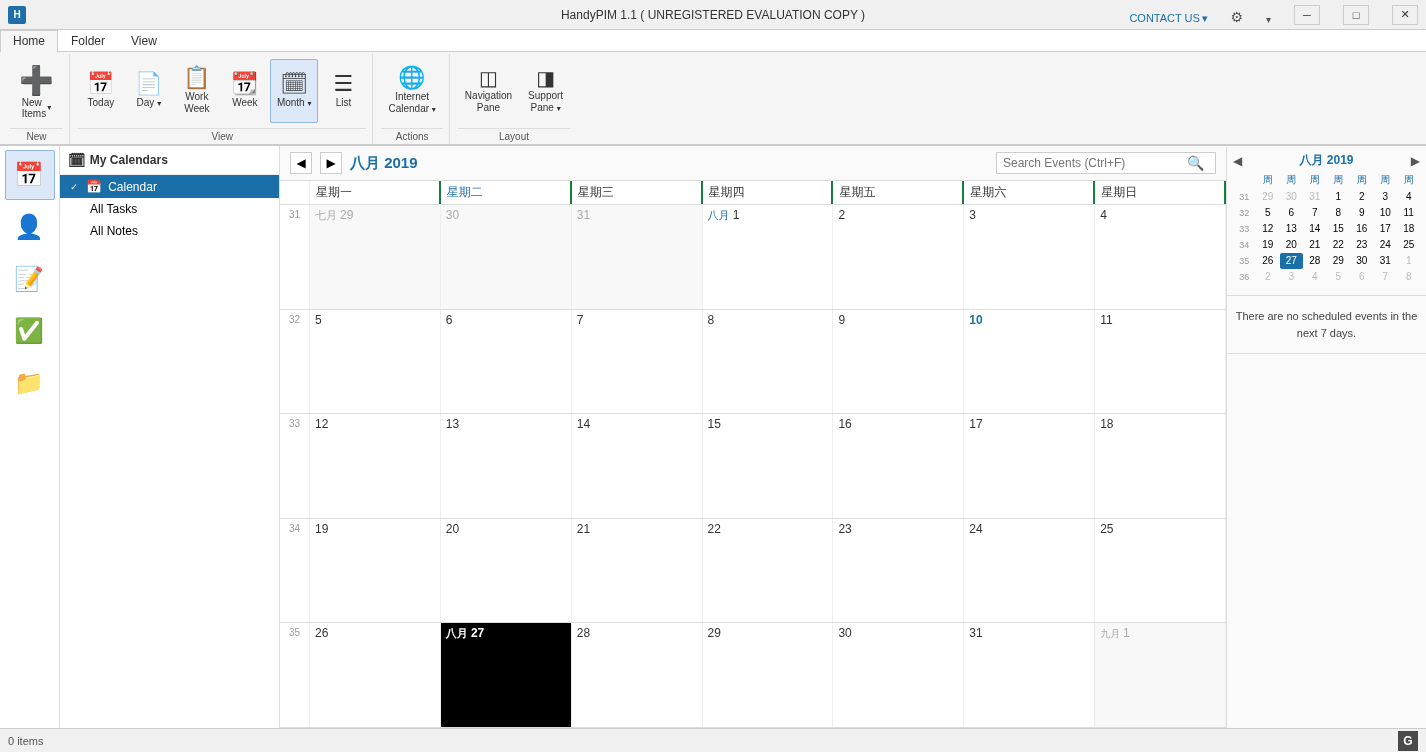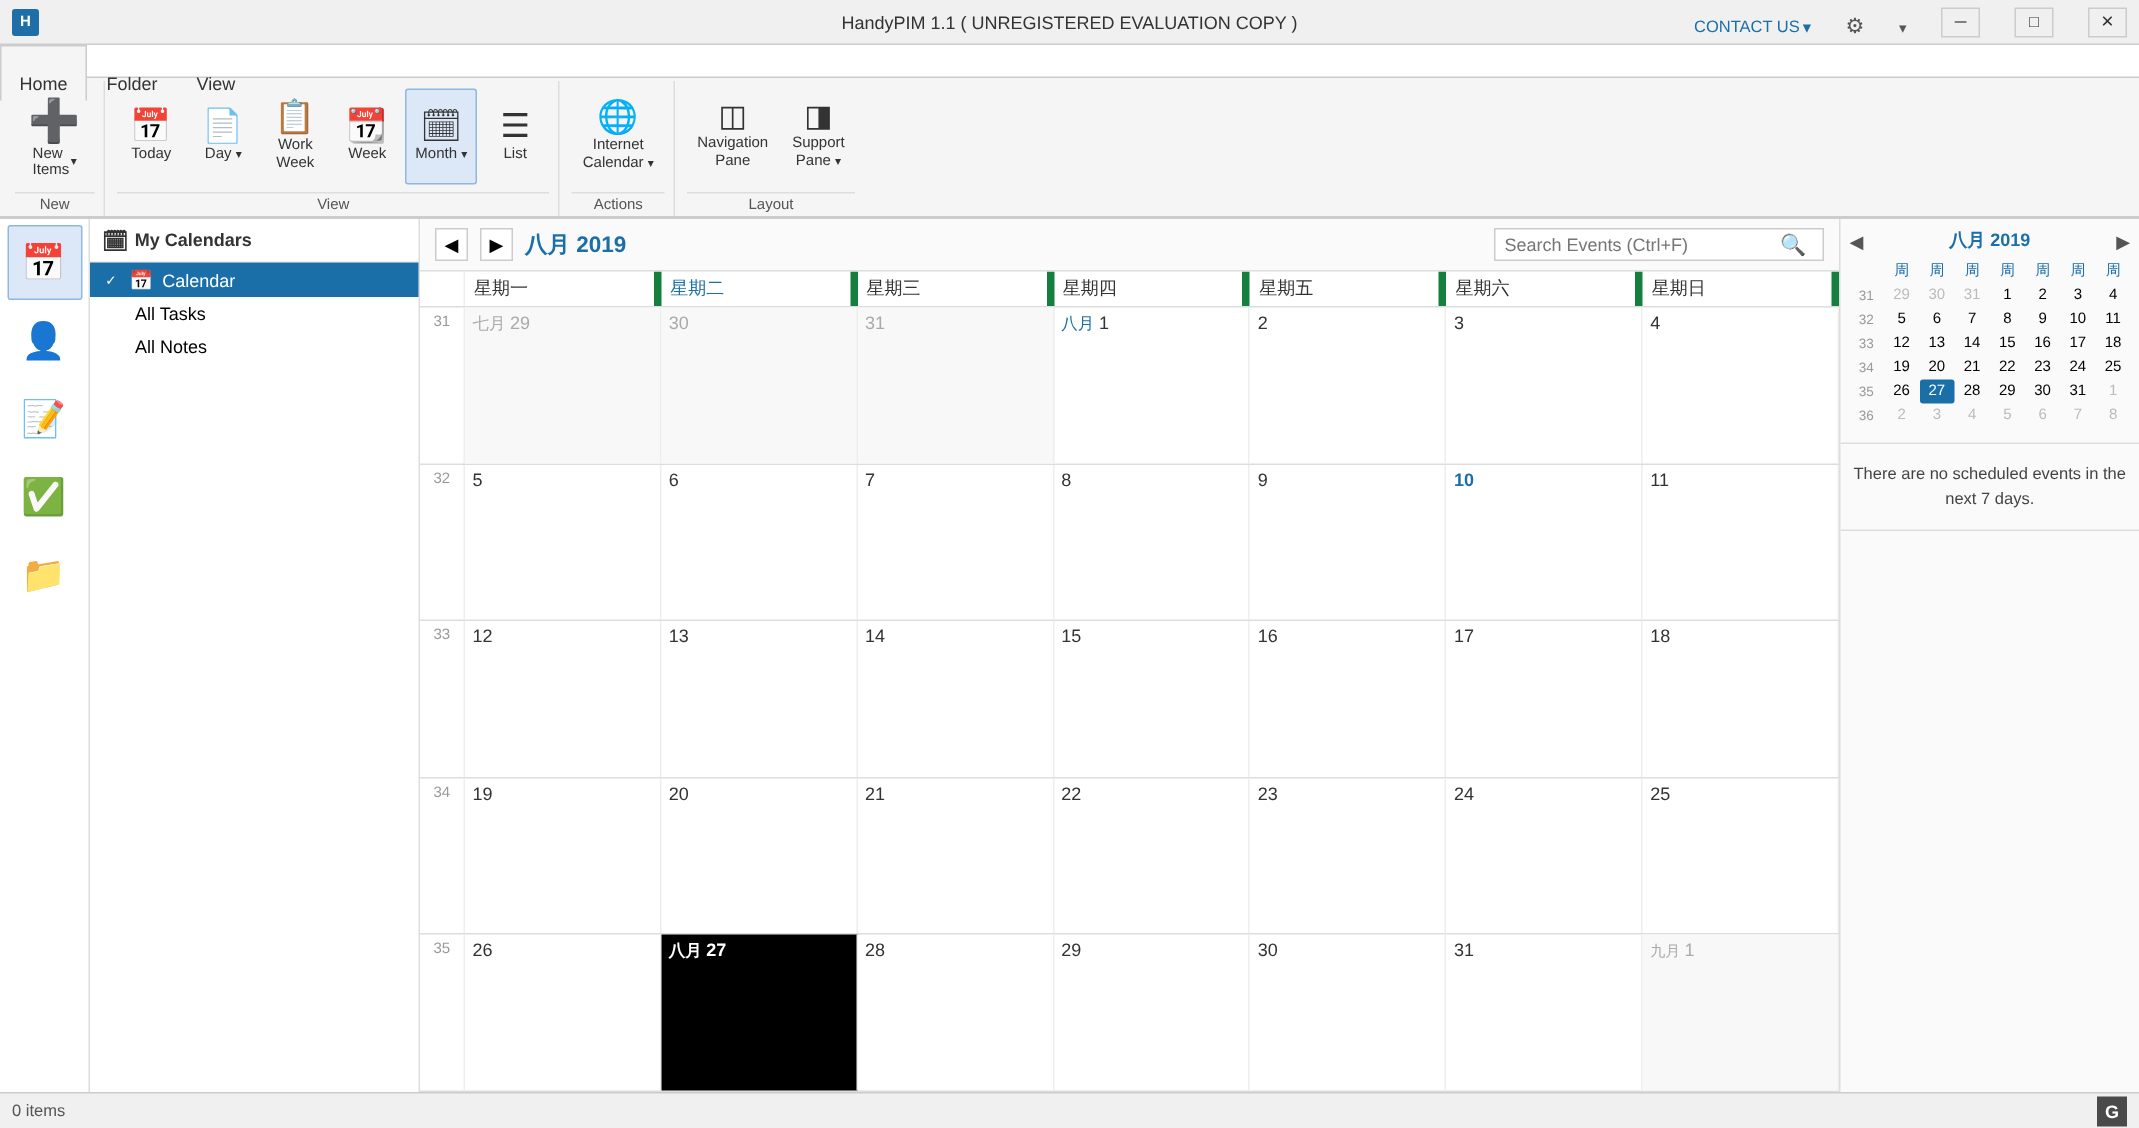--- a/index.html
+++ b/index.html
@@ -22,21 +22,21 @@
     .title-btn { width: 26px; height: 20px; background: #f0f0f0; border: 1px solid #ccc; display: flex; align-items: center; justify-content: center; cursor: pointer; font-size: 11px; color: #333; }
 
     
     .title-bar-right { display: flex; align-items: flex-end; gap: 23px; position: relative; z-index: 1; }
     .contact-us-btn { font-size: 11px; color: #1a6fa8; cursor: pointer; border: none; background: none; display: flex; align-items: center; gap: 2px; }
     .gear-btn { font-size: 14px; color: #555; cursor: pointer; display: flex; align-items: center; }
 
     
     .ribbon { background: #f5f5f5; border-bottom: 2px solid #ccc; display: flex; flex-direction: column; }
     .ribbon-tabs { display: flex; height: 22px; background: white; border-bottom: 1px solid #ccc; }
-    .ribbon-tab { padding: 18px 12px; font-size: 12px; cursor: pointer; color: #333; border: 1px solid transparent; border-bottom: none; }
+    .ribbon-tab { padding: 3px 12px; font-size: 12px; cursor: pointer; color: #333; border: 1px solid transparent; border-bottom: none; }
     .ribbon-tab.active { background: #f5f5f5; border-color: #ccc; border-bottom-color: #f5f5f5; margin-bottom: -1px; }
     .ribbon-content { display: flex; align-items: stretch; padding: 2px 4px 0; gap: 2px; height: 92px; }
     .ribbon-group { display: flex; flex-direction: column; border-right: 1px solid #ddd; padding: 2px 6px 0; }
     .ribbon-group-btns { display: flex; gap: 2px; flex: 1; align-items: center; }
     .ribbon-group-label { text-align: center; font-size: 10px; color: #555; padding: 2px 0; border-top: 1px solid #ddd; margin-top: 2px; }
     .ribbon-btn { display: flex; flex-direction: column; align-items: center; justify-content: center; padding: 2px 6px; min-width: 46px; height: 64px; cursor: pointer; border: 1px solid transparent; border-radius: 2px; gap: 2px; font-size: 11px; color: #333; text-align: center; }
     .ribbon-btn.active { background: #dce8f8; border-color: #90b8e0; }
     .ribbon-btn-icon { font-size: 22px; line-height: 1; }
 
     
@@ -60,21 +60,21 @@
     .calendar-area { flex: 1; display: flex; flex-direction: column; background: white; min-width: 0; }
     .calendar-header { display: flex; align-items: center; padding: 6px 10px; gap: 8px; border-bottom: 1px solid #ddd; background: #fafafa; }
     .cal-nav-btn { width: 22px; height: 22px; border: 1px solid #ccc; background: white; cursor: pointer; display: flex; align-items: center; justify-content: center; font-size: 12px; }
     .cal-month-title { font-size: 15px; color: #1a6fa8; font-weight: bold; flex: 1; }
     .search-box { display: flex; align-items: center; border: 1px solid #ccc; background: white; padding: 2px 6px; gap: 4px; width: 220px; }
     .search-input { border: none; outline: none; font-size: 12px; width: 180px; color: #0c4a6e; }
 
     
     .calendar-grid { flex: 1; display: flex; flex-direction: column; overflow: hidden; }
     .cal-day-headers { display: grid; grid-template-columns: 30px repeat(7, 1fr); border-bottom: 1px solid #ddd; }
-    .cal-day-header { padding: 3px 6px; font-size: 12px; text-align: left; border-right: 5px solid #15803d; color: #333; }
+    .cal-day-header { padding: 3px 6px; font-size: 12px; text-align: left; border-right: 2px solid #15803d; color: #333; }
     .cal-day-header.blue { color: #1a6fa8; }
     .cal-day-header-empty { border-right: 1px solid #eee; }
     .cal-weeks { flex: 1; display: flex; flex-direction: column; }
     .cal-week { display: grid; grid-template-columns: 30px repeat(7, 1fr); flex: 1; border-bottom: 1px solid #ddd; }
     .cal-week-num { font-size: 10px; color: #999; padding: 4px 4px; border-right: 1px solid #eee; display: flex; align-items: flex-start; justify-content: center; }
     .cal-day-cell { border-right: 1px solid #eee; padding: 3px 5px; position: relative; min-height: 80px; display: flex; flex-direction: column; }
     .cal-day-cell.other-month { background: #f8f8f8; }
     .cal-day-cell.selected-day { background: #000000; }
     .cal-day-num { font-size: 12px; color: #333; }
     .cal-day-num.other { color: #aaa; }

